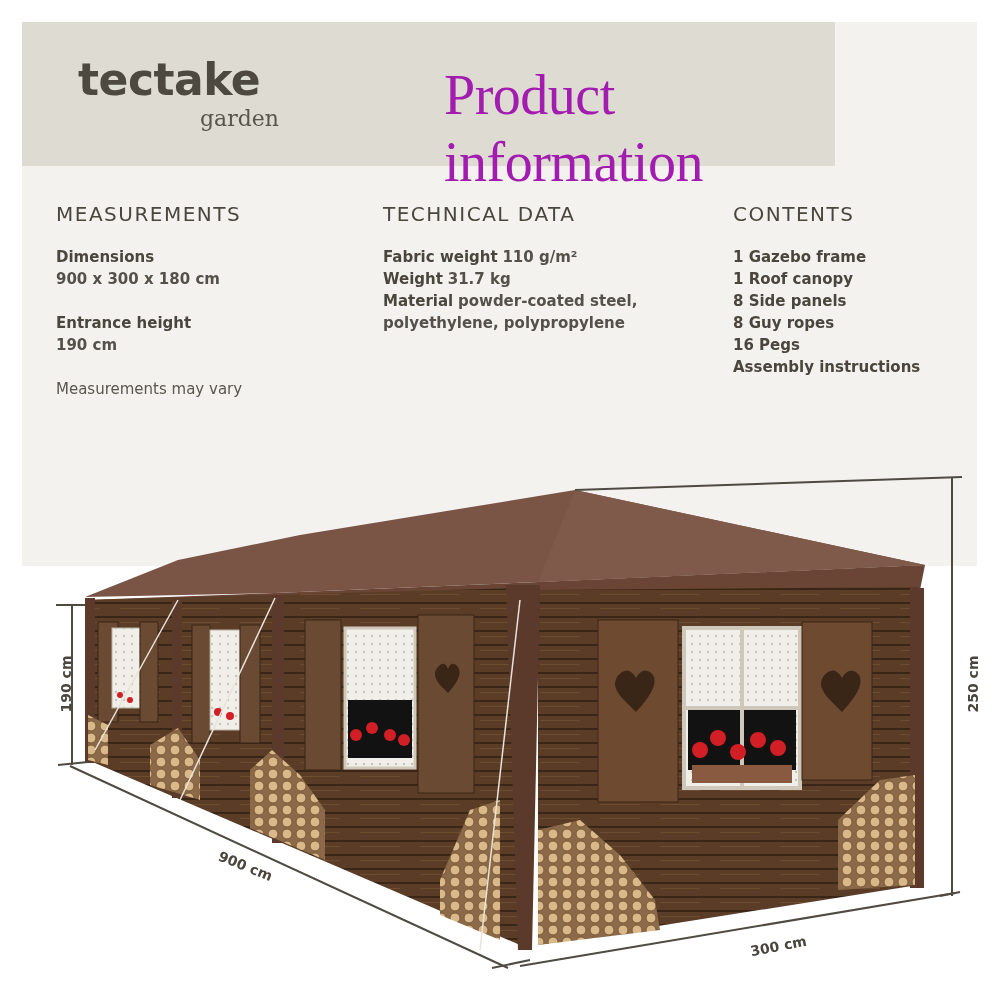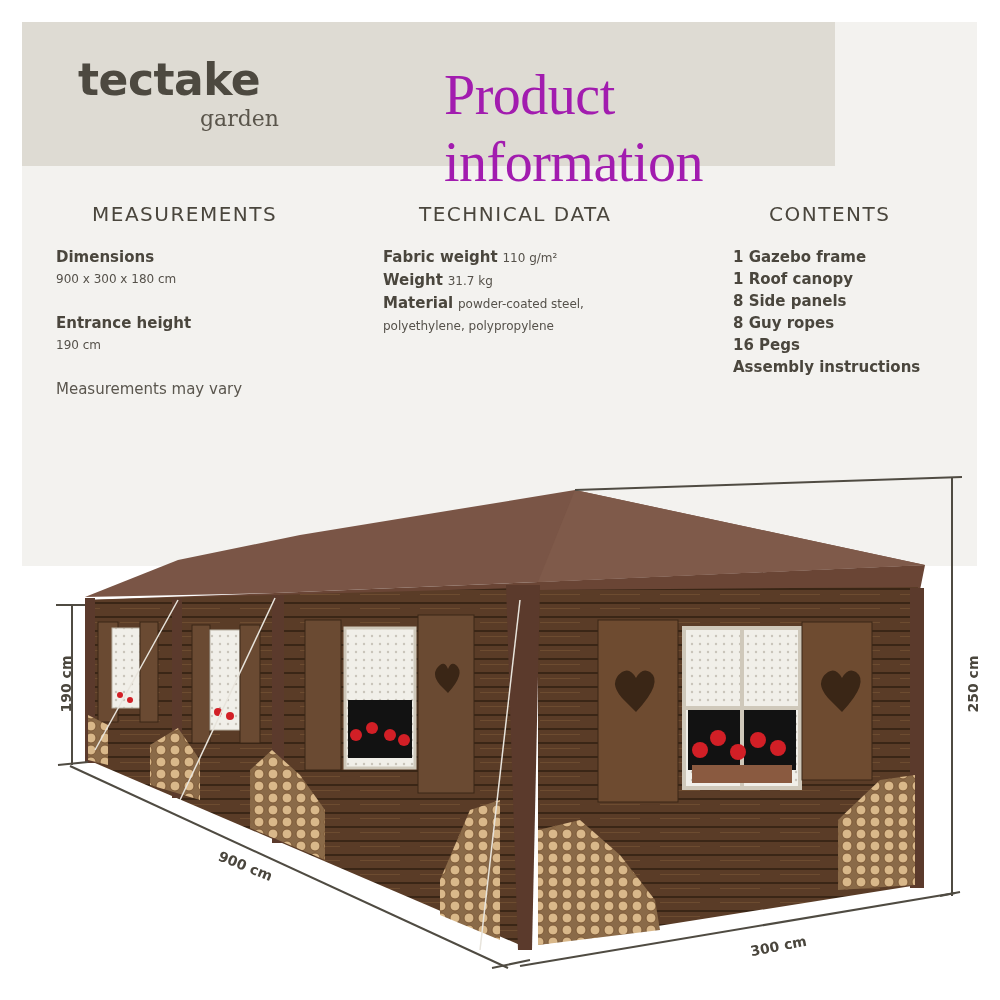--- a/index.html
+++ b/index.html
@@ -12,23 +12,23 @@
   .brand { position: absolute; left: 56px; top: 36px; width: 200px; }
   .brand-main { font-family: "DejaVu Sans", sans-serif; font-weight: bold; font-size: 44px; letter-spacing: -0.5px; color: #4d4940; line-height: 1; }
   .brand-sub { position: absolute; left: 122px; top: 50px; font-family: "DejaVu Serif", serif; font-size: 22px; color: #5a554b; line-height: 1; }
 
   .page-title { position: absolute; left: 422px; top: 40px; font-family: Liberation Serif, serif; font-size: 56px; color: #a21caf; letter-spacing: -0.5px; line-height: 1.2; }
 
   .col { position: absolute; top: 180px; }
   .col-1 { left: 34px; }
   .col-2 { left: 361px; }
   .col-3 { left: 711px; }
-  .col-heading { font-family: "DejaVu Sans", sans-serif; font-size: 20px; letter-spacing: 1.5px; color: #4a463d; font-weight: normal; margin-bottom: 20px; margin-left: 36px; }
+  .col-heading { font-family: "DejaVu Sans", sans-serif; font-size: 20px; letter-spacing: 1.5px; color: #4a463d; font-weight: normal; margin-bottom: 20px; }
   .lbl { font-weight: bold; font-size: 15px; color: #4a463d; line-height: 22px; }
-  .val { font-size: 12px; color: #55514a; line-height: 22px; }
+  .val { font-size: 15px; color: #55514a; line-height: 22px; font-weight: bold; }
   .block { margin-bottom: 22px; }
   .note { font-size: 15px; color: #5a564e; line-height: 22px; }
   .row { font-size: 15px; line-height: 22px; }
   .contents-item { font-weight: bold; font-size: 15px; color: #4a463d; line-height: 22px; }
 
   .illus { position: absolute; left: 0; top: 0; width: 1000px; height: 1000px; }
   .dim-label { position: absolute; font-size: 14px; color: #4a463d; white-space: nowrap; font-weight: bold; }
   .dim-190 { left: 38px; top: 676px; transform: rotate(-90deg); }
   .dim-250 { left: 945px; top: 676px; transform: rotate(-90deg); }
   .dim-900 { left: 217px; top: 858px; transform: rotate(22deg); }

